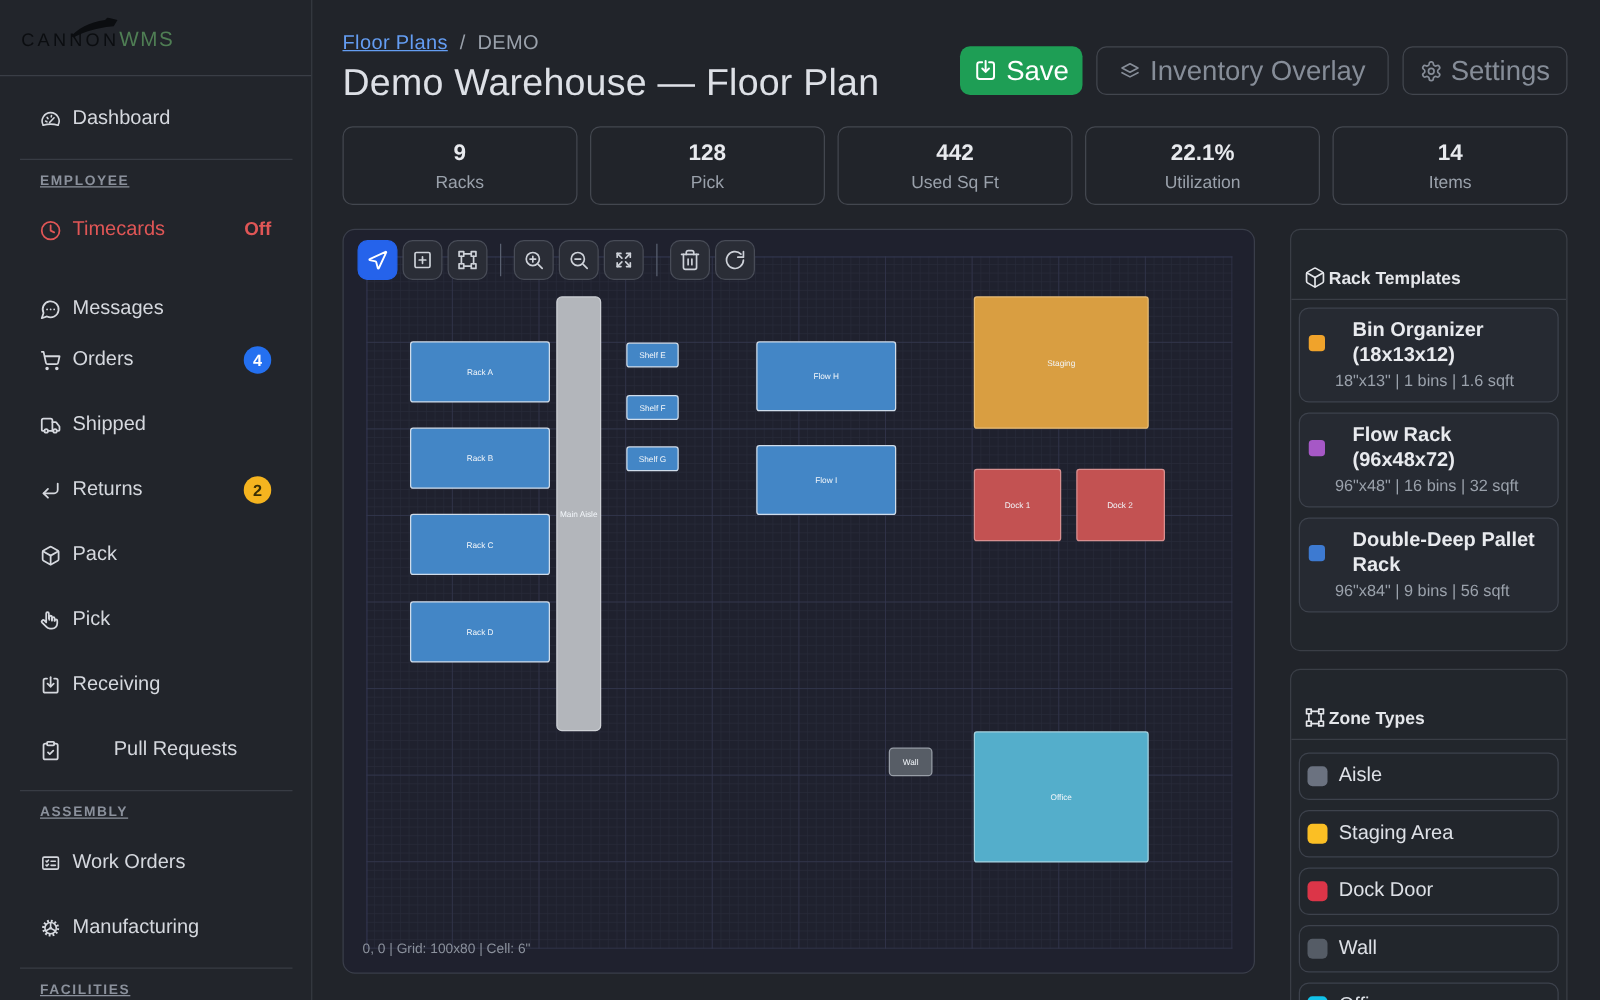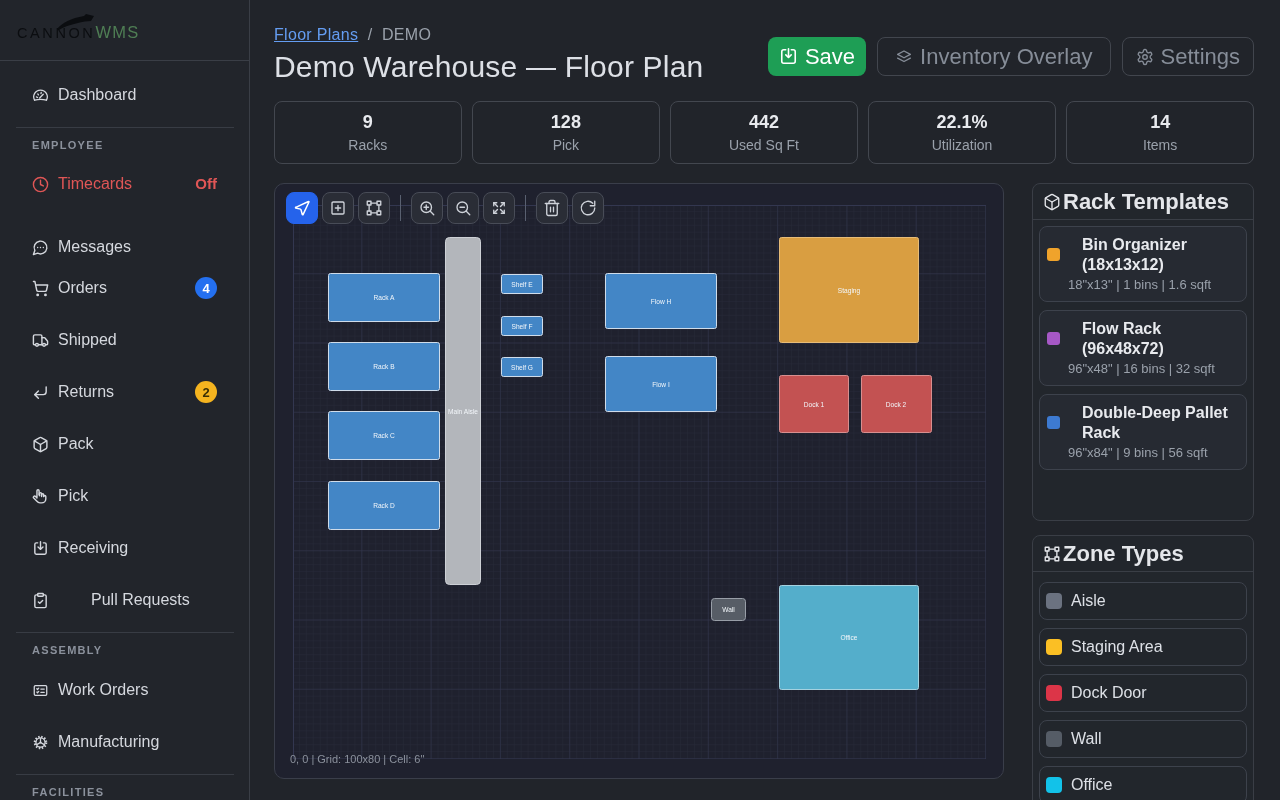--- a/index.html
+++ b/index.html
@@ -5,21 +5,21 @@
 * { margin:0; padding:0; box-sizing:border-box; }
 html,body { width:1280px; height:800px; overflow:hidden; background:#21242a; font-family:"Liberation Sans", sans-serif; }
 .sidebar { position:fixed; left:0; top:0; width:250px; height:800px; background:#22252b; border-right:1px solid #3a3e46; }
 .logo { height:61px; border-bottom:1px solid #3a3e46; position:relative; }
 .logo-text { position:absolute; left:17px; top:23px; font-size:14.5px; letter-spacing:2.6px; color:#0b0d10; font-weight:normal; }
 .logo-text .wms { color:#4f7e54; font-size:16.5px; letter-spacing:1.2px; }
 .nav-item { position:absolute; left:0; width:250px; height:32px; display:flex; align-items:center; }
 .nav-item .ic { width:17px; height:17px; margin-left:32px; flex:none; }
 .nav-item .lbl { margin-left:9px; font-size:16px; color:#d5d8de; }
 .nav-item.red .lbl { color:#e05656; }
-.sec-lbl { position:absolute; left:32px; font-size:11px; font-weight:bold; letter-spacing:1.3px; color:#8b919c; }
+.sec-lbl { position:absolute; left:32px; font-size:11px; font-weight:bold; letter-spacing:1.3px; color:#8b919c;text-decoration:underline; }
 .sdiv { position:absolute; left:16px; width:218px; border-top:1px solid #383c44; }
 .badge { position:absolute; right:33px; top:5px; width:22px; height:22px; border-radius:11px; font-size:13px; font-weight:bold; color:#fff; display:flex; align-items:center; justify-content:center; }
 .off-lbl { position:absolute; right:33px; top:7px; font-size:15px; font-weight:bold; color:#e05656; }
 .main { position:fixed; left:250px; top:0; width:1030px; height:800px; background:#21242a; }
 .bcrumb { position:absolute; left:24px; top:26px; font-size:16px; letter-spacing:0.3px; color:#9aa1ab; }
 .bcrumb a { color:#649df2; text-decoration:underline; }
 .title { position:absolute; left:24px; top:50px; font-size:30px; font-weight:500; color:#dde0e6; letter-spacing:0.2px; }
 .hbtns { position:absolute; right:26px; top:37px; height:35px; display:flex; gap:11px; }
 .btn { height:39px; border-radius:8px; display:flex; align-items:center; padding:0 13px; font-size:22px; gap:7px; }
 .btn.green { background:#1e9e55; color:#fff; padding:0 11px; }
@@ -29,21 +29,21 @@
 .stat .v { font-size:18px; font-weight:bold; color:#e8eaee; }
 .stat .l { font-size:14px; color:#9aa1ab; margin-top:4px; }
 .canvas-panel { position:absolute; left:24px; top:183px; width:730px; height:596px; background:#1f212e; border:1px solid #3a3e4a; border-radius:10px; overflow:hidden; }
 .toolbar { position:absolute; left:11px; top:8px; display:flex; align-items:center; gap:4px; }
 .tbtn { width:32px; height:32px; border-radius:8px; background:#2a2d36; border:1px solid #484c57; display:flex; align-items:center; justify-content:center; color:#ced2d9; }
 .tbtn.active { background:#2563eb; border-color:#2563eb; color:#fff; }
 .tsep { width:1px; height:26px; background:#596070; margin:0 6px; }
 .status { position:absolute; left:15px; bottom:13px; font-size:11px; color:#8b919c; }
 .rightcol { position:absolute; left:782px; top:183px; width:222px; }
 .panel { background:#22262c; border:1px solid #3a3e46; border-radius:8px; overflow:hidden; }
-.panel-hd { height:36px; border-bottom:1px solid #3a3e46; display:flex; align-items:center; padding:0 10px; gap:2px; font-size:22px; font-weight:bold; color:#e4e6ea; }
+.panel-hd { height:36px; border-bottom:1px solid #3a3e46; display:flex; align-items:center; padding:0 10px; gap:2px; font-size:14px; font-weight:bold; color:#e4e6ea;margin-top:20px; }
 .p1 { height:338px; }
 .pbody { padding:6px; }
 .tcard { background:#262a32; border:1px solid #3d424c; border-radius:8px; padding:8px 8px 8px 6px; margin-bottom:8px; position:relative; }
 .tcard .sw { position:absolute; left:7px; top:50%; margin-top:-16px; width:13px; height:13px; border-radius:3px; }
 .tcard .tt { margin-left:36px; font-size:16px; font-weight:bold; color:#e8eaee; line-height:1.25; }
 .tcard .meta { margin-left:22px; font-size:13px; line-height:1.15; color:#9aa1ab; margin-top:3px; }
 .p2 { margin-top:14px; }
 .zitem { background:#22262c; border:1px solid #3d424c; border-radius:8px; height:38px; display:flex; align-items:center; padding:0 6px; gap:9px; margin-bottom:8px; }
 .zitem .sw { width:16px; height:16px; border-radius:4px; }
 .zitem .zl { font-size:16px; color:#dde0e6; }

